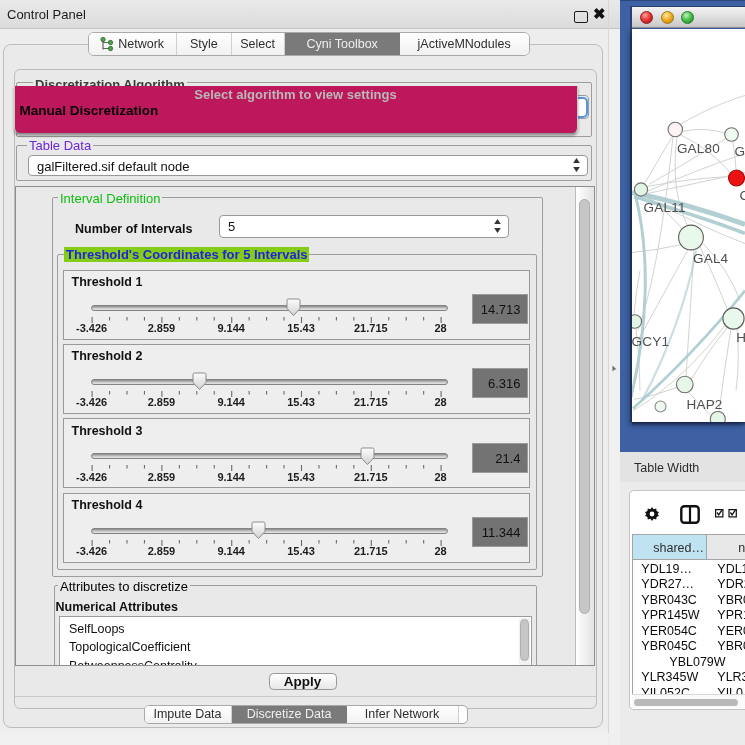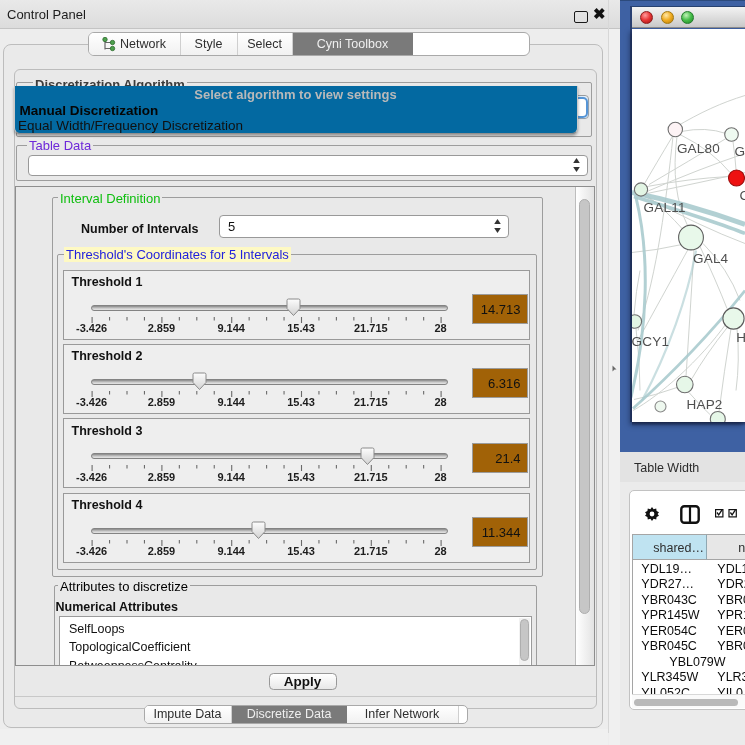--- a/index.html
+++ b/index.html
@@ -21,21 +21,21 @@
 .tab { font-size:12.5px; color:#2e2e2e; display:flex; align-items:center; justify-content:center; height:100%; border-right:1px solid #cfcfcf; background:linear-gradient(#ffffff,#f1f1f1); }
 .tab.sel { background:#7a7a7a; color:#efefef; border-right:none; }
 #toptabs .tab:last-child { border-right:none; }
 
 fieldset.grp { position:absolute; border:1px solid #9d9d9d; border-radius:2px; }
 .glabel { position:absolute; background:#e9e9e9; padding:0 2px; white-space:nowrap; }
 #dgroup { left:16px; top:82px; width:576px; height:55px; }
 #dglab { left:33px; top:76.5px; font-size:13px; font-weight:bold; color:#3c3c3c; }
 #combo-frag { left:572px; top:95px; width:17px; height:24px; border:1px solid #9a9a9a; border-radius:4px; background:#fff; }
 #combo-ring { left:573.5px; top:96.5px; width:14px; height:21px; border:2.6px solid #5695d6; border-radius:5px; box-shadow:0 0 2px #7db4e8; }
-#popup { left:13.5px; top:85.8px; width:564px; height:48.7px; background:#0369a1; border-left:1px solid #c9c9c9; border-right:1px solid #c9c9c9; border-bottom:1px solid #8f8f8f; border-radius:0 0 6px 6px; box-shadow:0 2px 3px rgba(0,0,0,0.35); }
+#popup { left:13.5px; top:85.8px; width:564px; height:48.7px; background:#be185d; border-left:1px solid #c9c9c9; border-right:1px solid #c9c9c9; border-bottom:1px solid #8f8f8f; border-radius:0 0 6px 6px; box-shadow:0 2px 3px rgba(0,0,0,0.35); }
 #popup .ph { position:absolute; left:0; right:0; top:1.5px; text-align:center; font-size:13px; font-weight:bold; color:#b9b9b9; }
 #popup .it1 { position:absolute; left:5px; top:17px; font-size:13.5px; font-weight:bold; color:#050505; }
 #popup .it2 { position:absolute; left:3.5px; top:32.5px; font-size:13.5px; color:#101010; }
 
 #tdgroup { left:16px; top:144.5px; width:576px; height:36px; }
 #tdlab { left:27px; top:137.5px; font-size:13px; color:#6d28d9; }
 .combo { position:absolute; background:#fff; border:1px solid #999999; border-radius:4px; font-size:13px; color:#111; }
 .combo .cv { position:absolute; left:8px; top:3px; }
 .stepper { position:absolute; right:7px; top:50%; width:7px; height:14px; margin-top:-7px; }
 #tdcombo { left:28px; top:154.5px; width:560px; height:21px; }
@@ -49,21 +49,21 @@
 #nicombo { left:219px; top:214.5px; width:290px; height:23.5px; }
 #thgroup { left:56.5px; top:253.5px; width:480.5px; height:316.5px; }
 #thglab { left:64px; top:247px; font-size:13px; color:#2222dd; }
 
 .tbox { position:absolute; left:62.5px; width:467.5px; height:70px; border:1px solid #999999; background:#eeeeee; }
 .tlabel { position:absolute; left:8px; top:4.5px; font-size:12.5px; font-weight:bold; color:#111; }
 .track { position:absolute; left:27.2px; top:34px; width:357.5px; height:6px; border-radius:3px; background:linear-gradient(#878787,#c9c9c9 55%,#e6e6e6); border:1px solid #838383; }
 .thumb { position:absolute; top:27.5px; }
 .ticks { position:absolute; left:0px; top:46px; }
 .ticklab { position:absolute; top:51.5px; width:60px; text-align:center; font-size:11px; font-weight:bold; color:#1d1d1d; }
-.vbox { position:absolute; left:408px; top:23.5px; width:56px; height:30px; background:#a16207; border:1px solid #9b9b9b; font-size:13px; color:#111; text-align:right; padding:7px 6px 0 0; }
+.vbox { position:absolute; left:408px; top:23.5px; width:56px; height:30px; background:#737373; border:1px solid #9b9b9b; font-size:13px; color:#111; text-align:right; padding:7px 6px 0 0; }
 
 #agroup { left:53.8px; top:585.3px; width:483px; height:120px; }
 #aglab { left:58px; top:578.5px; font-size:13px; color:#000000; }
 #nalab { left:55.5px; top:600px; font-size:12.5px; font-weight:bold; color:#111; }
 #listbox { left:59px; top:616px; width:473px; height:70px; background:#fff; border:1px solid #9b9b9b; }
 #listbox .li { position:absolute; left:9px; font-size:12.5px; color:#111; }
 #lsb { position:absolute; right:1px; top:1px; width:11px; height:66px; background:#f2f2f2; }
 #lsb .th { position:absolute; left:1px; top:1px; width:9px; height:42px; background:#c6c6c6; border:1px solid #aeaeae; border-radius:5px; }
 #bline { left:15px; top:695.5px; width:581px; height:1px; background:#c8c8c8; }
 #applybtn { left:268.5px; top:672.5px; width:68px; height:17px; background:linear-gradient(#ffffff,#e8e8e8); border:1px solid #989898; border-radius:4.5px; font-size:13.5px; font-weight:bold; color:#111; text-align:center; line-height:15px; }
@@ -107,59 +107,60 @@
         <line x1="3" y1="2.5" x2="3" y2="12.5" stroke="#666" stroke-width="1.2"></line>
         <line x1="3" y1="5.5" x2="10" y2="5.5" stroke="#666" stroke-width="1.2"></line>
         <line x1="3" y1="11.5" x2="10" y2="11.5" stroke="#666" stroke-width="1.2"></line>
         <circle cx="3" cy="2.5" r="2.2" fill="#4da14d" stroke="#2e6b2e" stroke-width="0.8"></circle>
         <circle cx="10.5" cy="5.5" r="2.2" fill="#4da14d" stroke="#2e6b2e" stroke-width="0.8"></circle>
         <circle cx="10.5" cy="11.5" r="2.2" fill="#4da14d" stroke="#2e6b2e" stroke-width="0.8"></circle>
       </svg>Network</div>
   <div class="tab" style="width:57px;">Style</div>
   <div class="tab" style="width:55px;">Select</div>
   <div class="tab sel" style="width:120px;">Cyni Toolbox</div>
+  <div class="tab" style="width:134px;">jActiveMNodules</div>
 </div>
 <fieldset class="grp" id="dgroup"></fieldset>
 <div class="abs glabel" id="dglab">Discretization Algorithm</div>
 <div class="abs" id="combo-frag"></div>
 <div class="abs" id="combo-ring"></div>
 <div class="abs" id="popup">
   <div class="ph">Select algorithm to view settings</div>
   <div class="it1">Manual Discretization</div>
-  <div class="it2">Equal Width/Frequency Discretization</div>
 </div>
 <fieldset class="grp" id="tdgroup"></fieldset>
 <div class="abs glabel" id="tdlab">Table Data</div>
 <div class="combo" id="tdcombo">
+    <span class="cv">galFiltered.sif default node</span>
 <svg class="stepper" width="7" height="14" viewBox="0 0 7 14">
       <path d="M3.5 0 L6.8 5 H0.2 Z" fill="#333"></path>
       <path d="M3.5 14 L6.8 9 H0.2 Z" fill="#333"></path>
     </svg>
   </div>
 <div class="abs" id="spane">
 <svg width="0" height="0">
       <defs>
         <linearGradient id="thg" x1="0" y1="0" x2="0" y2="1">
           <stop offset="0" stop-color="#fdfdfd"></stop>
           <stop offset="1" stop-color="#d2d2d2"></stop>
         </linearGradient>
       </defs>
     </svg>
 <fieldset class="grp" id="igroup" style="left:36px; top:10px; width:491px; height:380px;"></fieldset>
 <div class="abs glabel" id="iglab" style="left:42px; top:4px; background:#e9e9e9;">Interval Definition</div>
-<div class="abs" id="nilab" style="left:65px; top:35.5px;">Number of Intervals</div>
+<div class="abs" id="nilab" style="left:59px; top:35.5px;">Number of Intervals</div>
 <div class="combo" id="nicombo" style="left:203px; top:28px;">
       <span class="cv">5</span>
 <svg class="stepper" width="7" height="14" viewBox="0 0 7 14">
         <path d="M3.5 0 L6.8 5 H0.2 Z" fill="#333"></path>
         <path d="M3.5 14 L6.8 9 H0.2 Z" fill="#333"></path>
       </svg>
     </div>
 <fieldset class="grp" id="thgroup" style="left:40.5px; top:67px; width:480.5px; height:316.5px;"></fieldset>
-<div class="abs glabel" id="thglab" style="left:48px; top:60.5px; background:#fef9c3;">Threshold's Coordinates for 5 Intervals</div>
+<div class="abs glabel" id="thglab" style="left:48px; top:60.5px; background:#84cc16;font-weight:bold;">Threshold's Coordinates for 5 Intervals</div>
 <div id="threswrap" style="position:absolute; left:-16px; top:-186.5px; width:745px; height:618px; pointer-events:none;">
 <div class="tbox" style="top:269.5px;">
         <div class="tlabel">Threshold 1</div>
         <div class="track"></div>
         <svg class="thumb" style="left:222.1px;" width="15" height="19" viewBox="0 0 15 19">
           <path d="M2.5 1 h10 a1.5 1.5 0 0 1 1.5 1.5 v8 L7.5 17.5 L1 10.5 v-8 A1.5 1.5 0 0 1 2.5 1 Z" fill="url(#thg)" stroke="#8a8a8a" stroke-width="1"></path>
         </svg>
         <svg class="ticks" width="440" height="8" viewBox="0 0 440 8">
           <line x1="28.10" y1="0" x2="28.10" y2="6" stroke="#6a6a6a" stroke-width="1.1"></line>
           <line x1="45.55" y1="0" x2="45.55" y2="3.5" stroke="#6a6a6a" stroke-width="1.1"></line>

